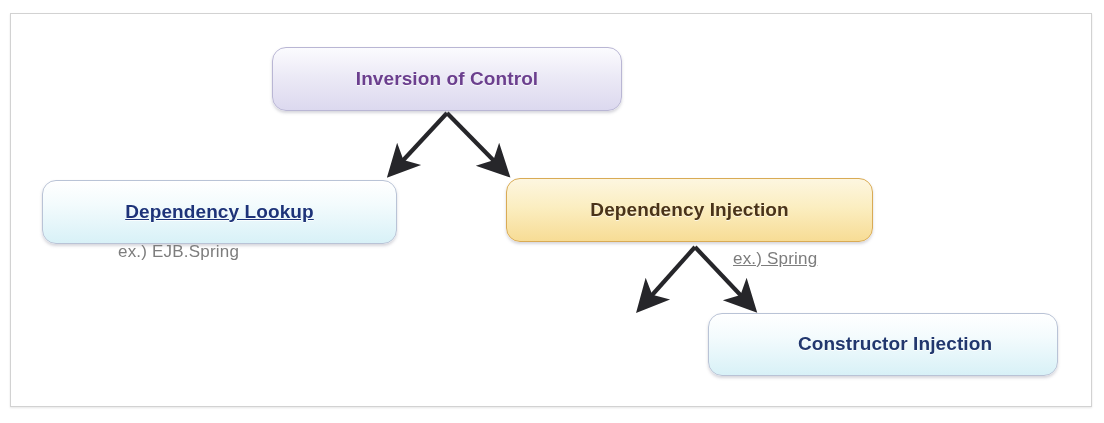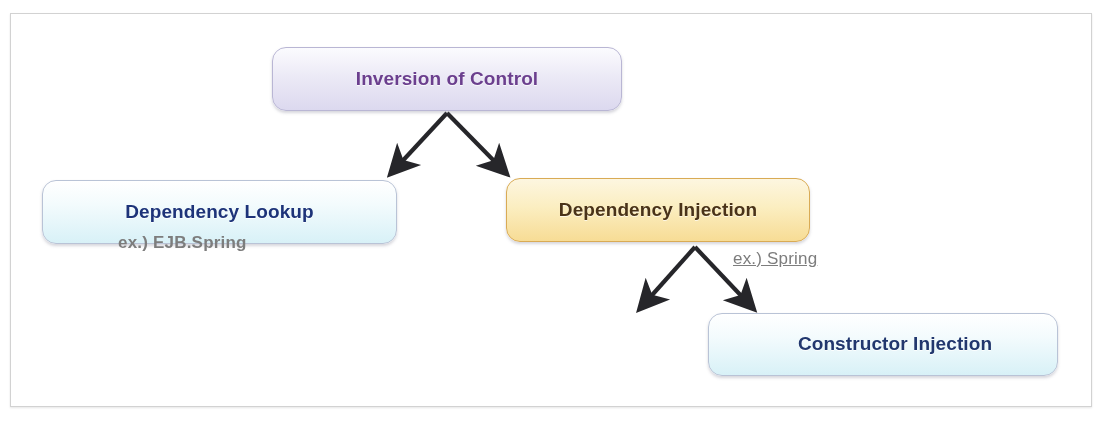--- a/index.html
+++ b/index.html
@@ -126,31 +126,31 @@
 
       <g>
         <line x1="695" y1="247" x2="748" y2="303" stroke="#26262a" stroke-width="4.2" marker-end="url(#ah)"></line>
       </g>
     </svg>
 
     <div class="node lavender" style="left:272px; top:47px; width:350px; height:64px;">
       <span class="node-label">Inversion of Control</span>
     </div>
 
-    <div class="node cyan" style="left:42px; top:180px; width:355px; height:64px;">
+    <div class="node cyan" style="left:42px; top:180px; width:355px; height:64px;text-decoration:underline;">
       <span class="node-label">Dependency Lookup</span>
     </div>
 
-    <div class="node amber" style="left:506px; top:178px; width:304px; height:64px;text-align:right;">
+    <div class="node amber" style="left:506px; top:178px; width:367px; height:64px;text-align:right;">
       <span class="node-label">Dependency Injection</span>
     </div>
 
 
     <div class="node cyan deep" style="left:708px; top:313px; width:350px; height:63px;padding-left:24px;">
       <span class="node-label">Constructor Injection</span>
     </div>
 
-    <div class="caption" style="left:118px; top:233px;font-weight:bold;">ex.) EJB.Spring</div>
+    <div class="caption" style="left:118px; top:242px;">ex.) EJB.Spring</div>
 
     <div class="caption" style="left:733px; top:249px;text-decoration:underline;">ex.) Spring</div>
 
   </div>
 </div>
 
 </body></html>

